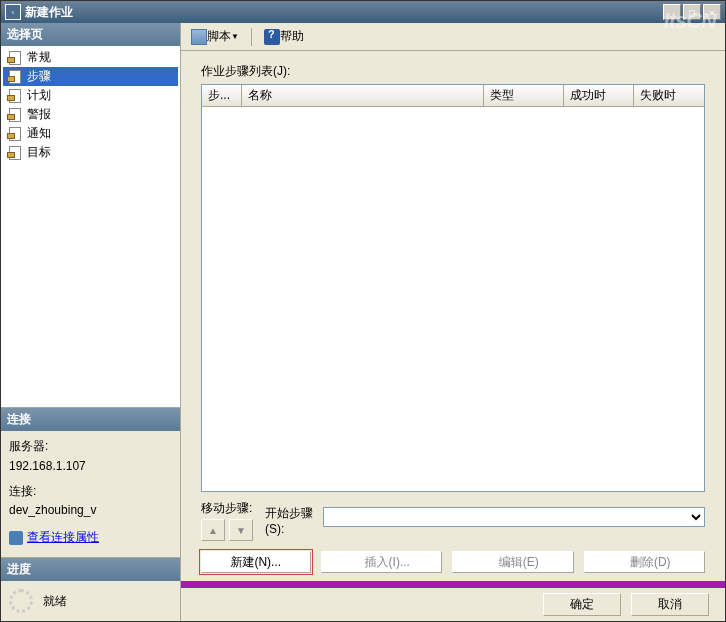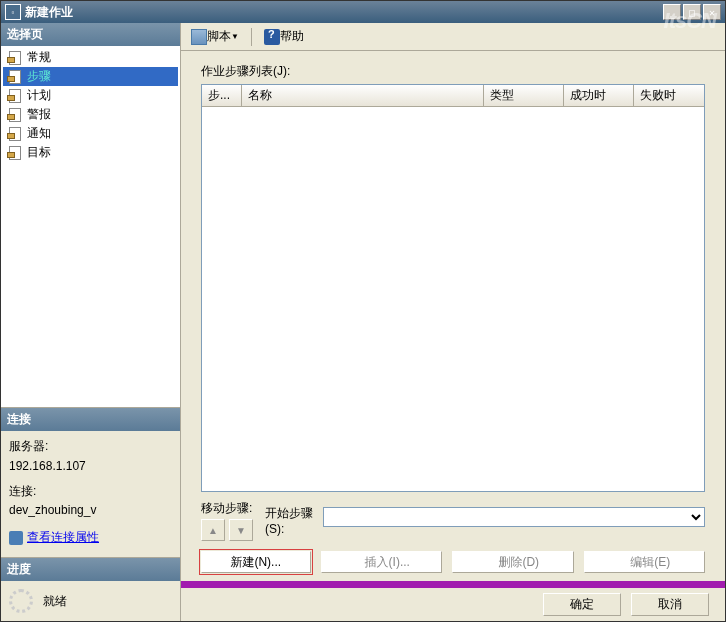--- a/index.html
+++ b/index.html
@@ -11,21 +11,21 @@
     .titlebar-title { flex: 1; font-weight: bold; font-size: 12px; }
     .titlebar-buttons { display: flex; gap: 2px; }
     .titlebar-btn { width: 18px; height: 16px; background: #d4d0c8; border: 1px solid #808080; border-top-color: #fff; border-left-color: #fff; display: flex; align-items: center; justify-content: center; font-size: 10px; cursor: pointer; font-family: monospace; }
     
     .body-area { flex: 1; display: flex; background: #ece9d8; overflow: hidden; }
     
     .left-panel { width: 180px; display: flex; flex-direction: column; border-right: 1px solid #aca899; }
     .panel-header { background: linear-gradient(to bottom, #7a94aa, #5b7b97); color: #fff; padding: 3px 6px; font-weight: bold; }
     .nav-tree { background: #fff; padding: 2px; flex: 1; overflow: auto; }
     .nav-item { display: flex; align-items: center; padding: 1px 4px; cursor: pointer; gap: 4px; }
-    .nav-item.selected { background: #316ac5; color: #5eead4; }
+    .nav-item.selected { background: #316ac5; color: #ffffff; }
     .nav-icon { width: 16px; height: 14px; display: inline-block; position: relative; }
     .page-icon::before { content: ""; position: absolute; width: 10px; height: 12px; background: #fff; border: 1px solid #888; left: 2px; top: 0; }
     .page-icon::after { content: ""; position: absolute; width: 6px; height: 4px; background: #d4a74a; left: 0px; top: 6px; border: 1px solid #806020; }
     
     .conn-section { border-top: 1px solid #aca899; padding: 0; }
     .conn-body { background: #ece9d8; padding: 6px 8px; line-height: 1.6; }
     .conn-link { color: #0000ee; text-decoration: underline; cursor: pointer; display: inline-flex; align-items: center; gap: 4px; margin-top: 8px; }
     .link-icon { width: 14px; height: 14px; background: #4a7eb5; border-radius: 2px; display: inline-block; }
     
     .progress-section { border-top: 1px solid #aca899; }
@@ -179,22 +179,22 @@
           </div>
           <div class="start-step-group">
             <div>开始步骤(S):</div>
             <select class="start-select"></select>
           </div>
         </div>
 
         <div class="action-row">
           <button class="action-btn highlighted">新建(N)...</button>
           <button class="action-btn" disabled="">插入(I)...</button>
+          <button class="action-btn" disabled="">编辑(E)</button>
           <button class="action-btn" disabled="">删除(D)</button>
-          <button class="action-btn" disabled="">编辑(E)</button>
         </div>
       </div>
 
       <div class="footer">
         <button class="footer-btn">确定</button>
         <button class="footer-btn">取消</button>
       </div>
     </div>
 
   </div>

